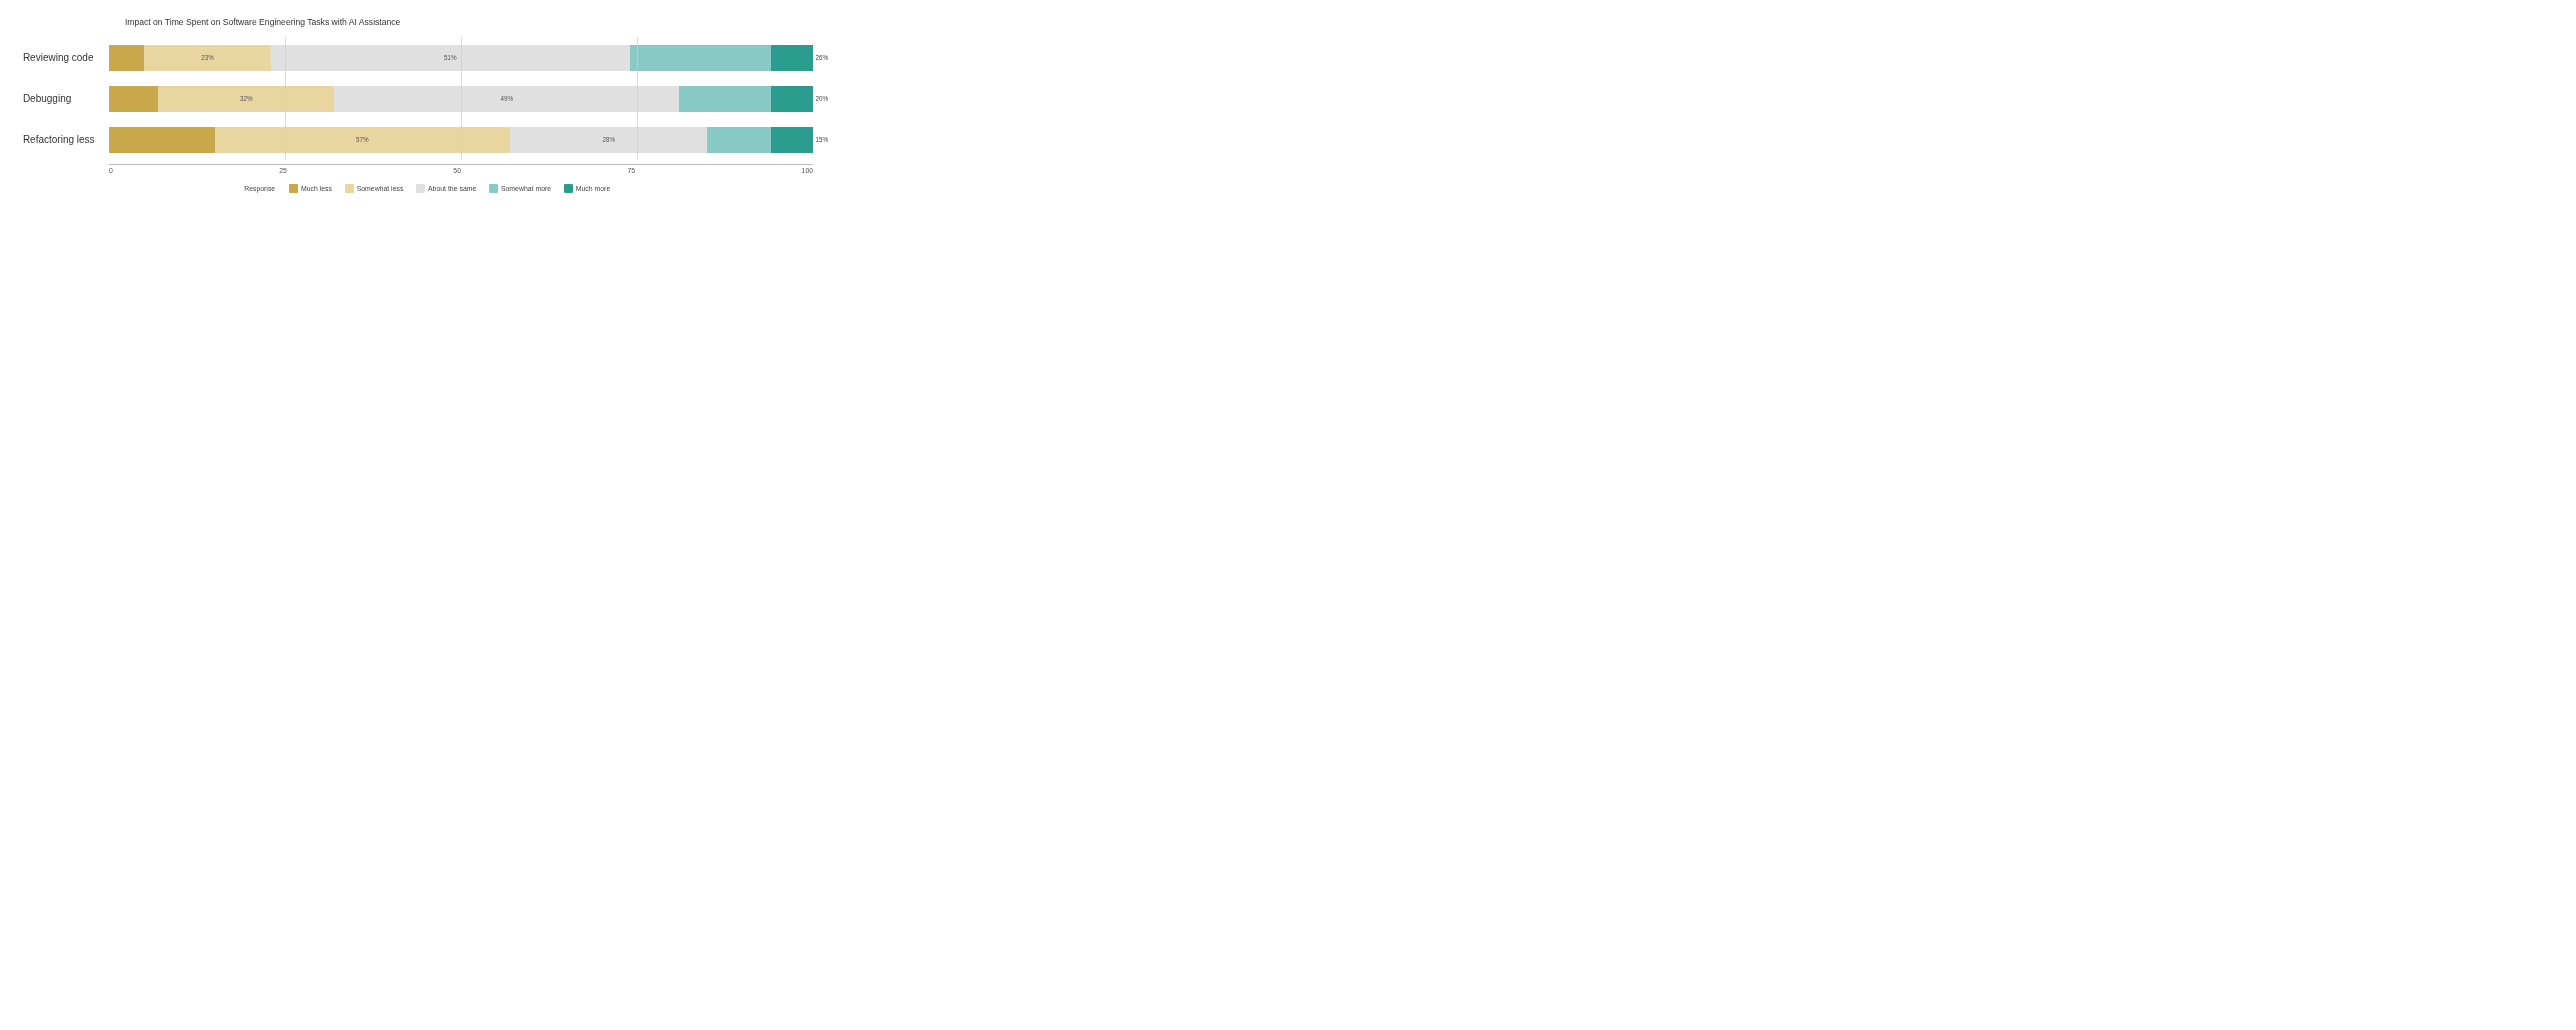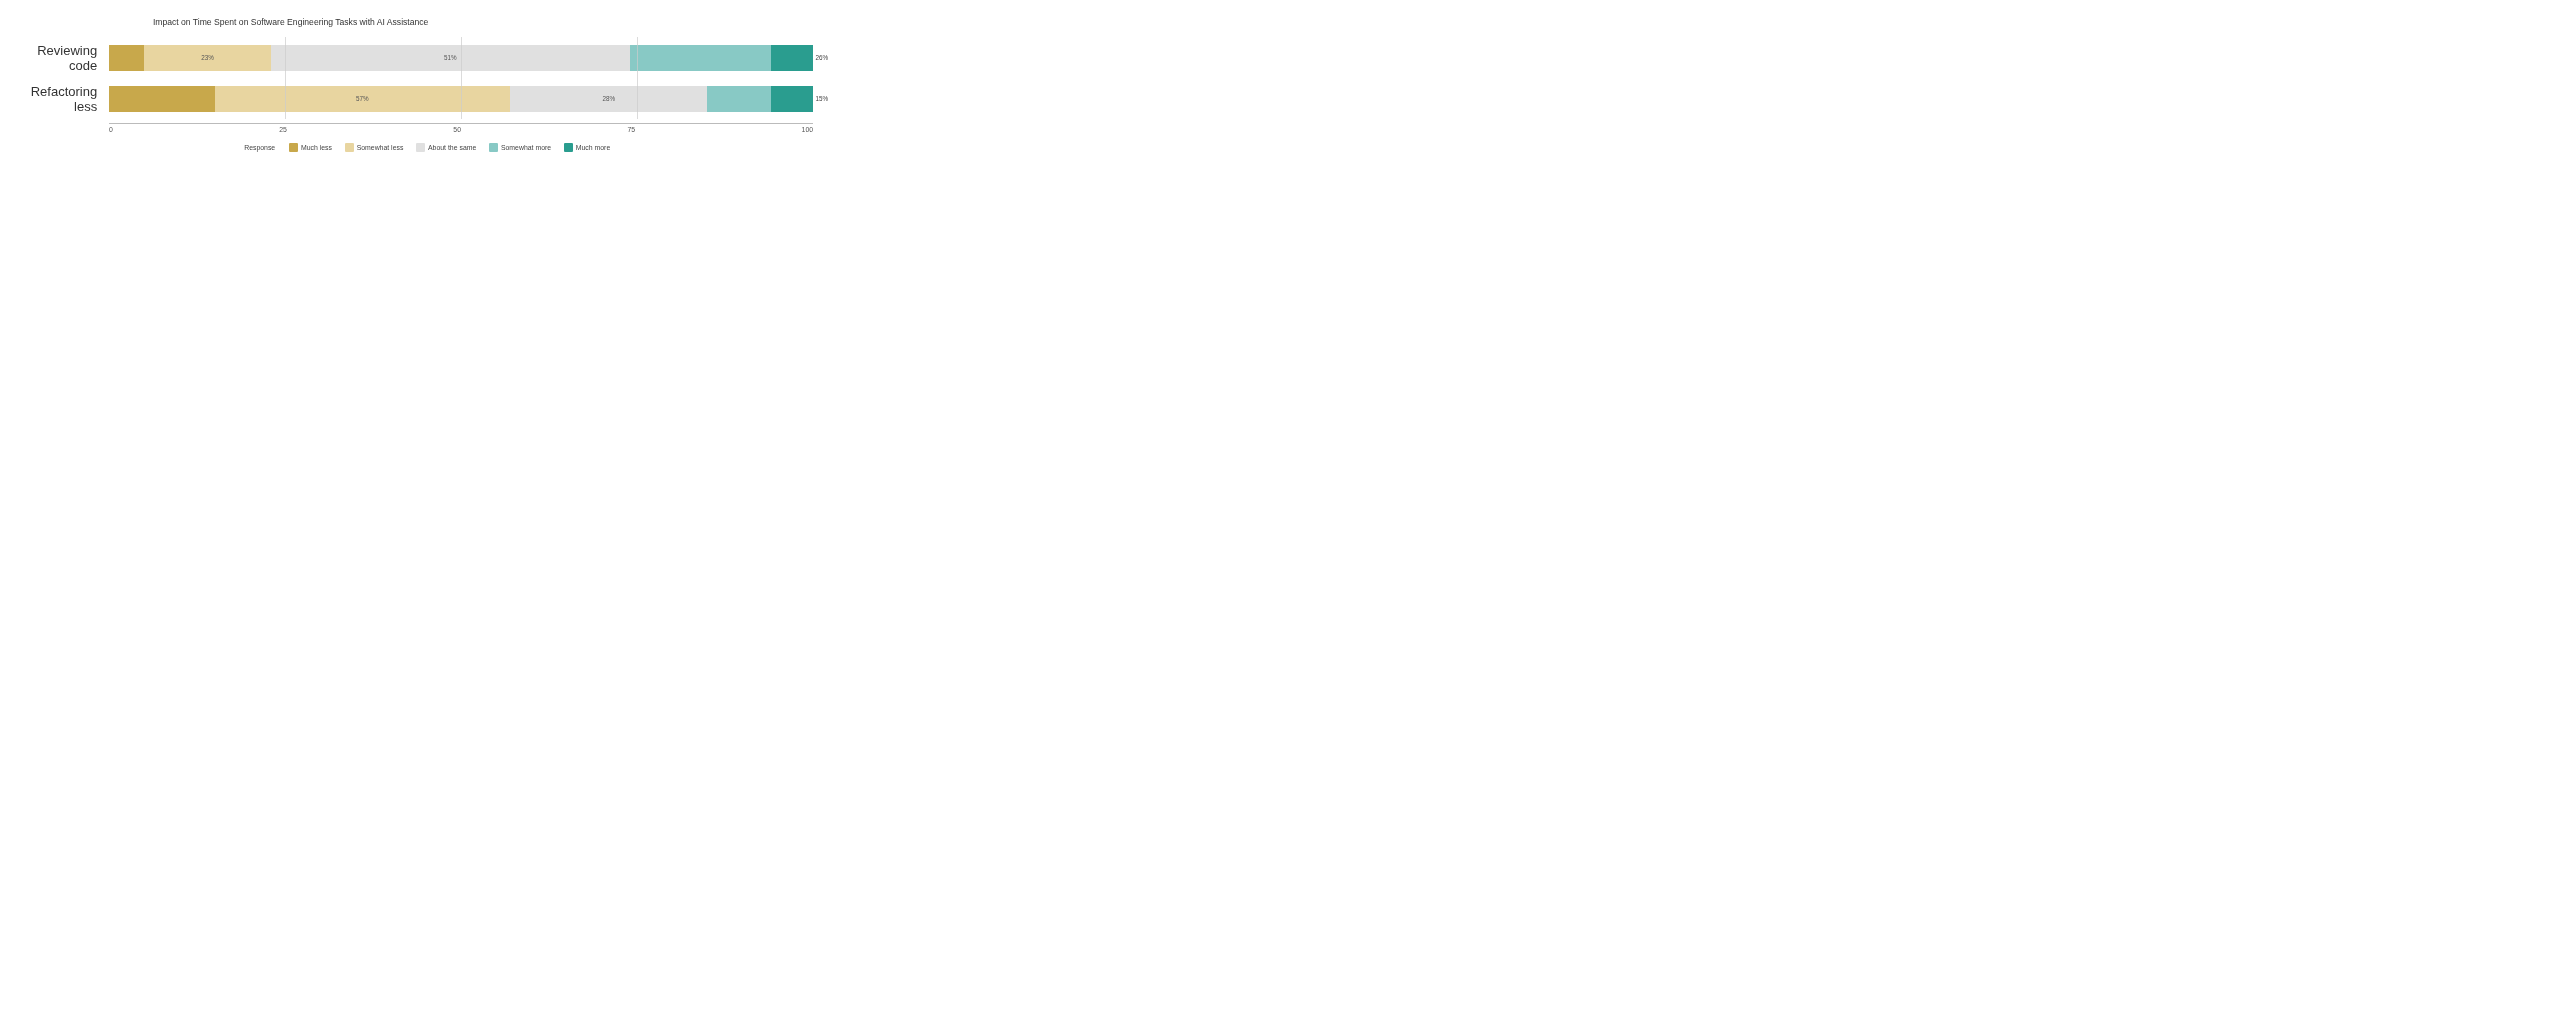--- a/index.html
+++ b/index.html
@@ -16,43 +16,42 @@
       width: 836px;
       height: 332px;
       position: relative;
       padding: 11.4px 11.4px 46px 11.4px;
     }
     .chart-title {
       text-align: left;
       font-size: 8.6px;
       color: #333;
       margin-bottom: 10.3px;
-      margin-left: 86px;
+      margin-left: 58px;
       padding-left: 44px;
     }
     .chart-area {
       display: flex;
       flex-direction: column;
       gap: 0px;
       position: relative;
       margin-left: 86px;
       margin-right: 23px;
     }
     .row {
       display: flex;
       align-items: center;
       height: 41px;
       position: relative;
     }
     .row-label {
       position: absolute;
       left: -86px;
       width: 80px;
-      text-align: right;
-      font-size: 13px;
+      font-size: 10px;
       color: #333;
       padding-right: 5.7px;
     }
     .bar-track {
       width: 100%;
       height: 26px;
       display: flex;
       position: relative;
     }
     .seg {
@@ -141,20 +140,36 @@
           <div class="seg" style="width: 51%; background-color: rgb(224, 224, 224);">
             <span class="percent-label-inside">51%</span>
           </div>
           <div class="seg" style="width: 20%; background-color: rgb(136, 201, 197);"></div>
           <div class="seg" style="width: 6%; background-color: rgb(42, 157, 143);">
             <span class="percent-label-right">26%</span>
           </div>
         </div>
       </div>
       <div class="row">
+        <div class="row-label">Debugging</div>
+        <div class="bar-track">
+          <div class="seg" style="width: 7%; background-color: rgb(200, 168, 75);"></div>
+          <div class="seg" style="width: 25%; background-color: rgb(232, 213, 160);">
+            <span class="percent-label-inside">32%</span>
+          </div>
+          <div class="seg" style="width: 49%; background-color: rgb(224, 224, 224);">
+            <span class="percent-label-inside">49%</span>
+          </div>
+          <div class="seg" style="width: 13%; background-color: rgb(136, 201, 197);"></div>
+          <div class="seg" style="width: 6%; background-color: rgb(42, 157, 143);">
+            <span class="percent-label-right">20%</span>
+          </div>
+        </div>
+      </div>
+      <div class="row">
         <div class="row-label">Refactoring less</div>
         <div class="bar-track">
           <div class="seg" style="width: 15%; background-color: rgb(200, 168, 75);"></div>
           <div class="seg" style="width: 42%; background-color: rgb(232, 213, 160);">
             <span class="percent-label-inside">57%</span>
           </div>
           <div class="seg" style="width: 28%; background-color: rgb(224, 224, 224);">
             <span class="percent-label-inside">28%</span>
           </div>
           <div class="seg" style="width: 9%; background-color: rgb(136, 201, 197);"></div>

